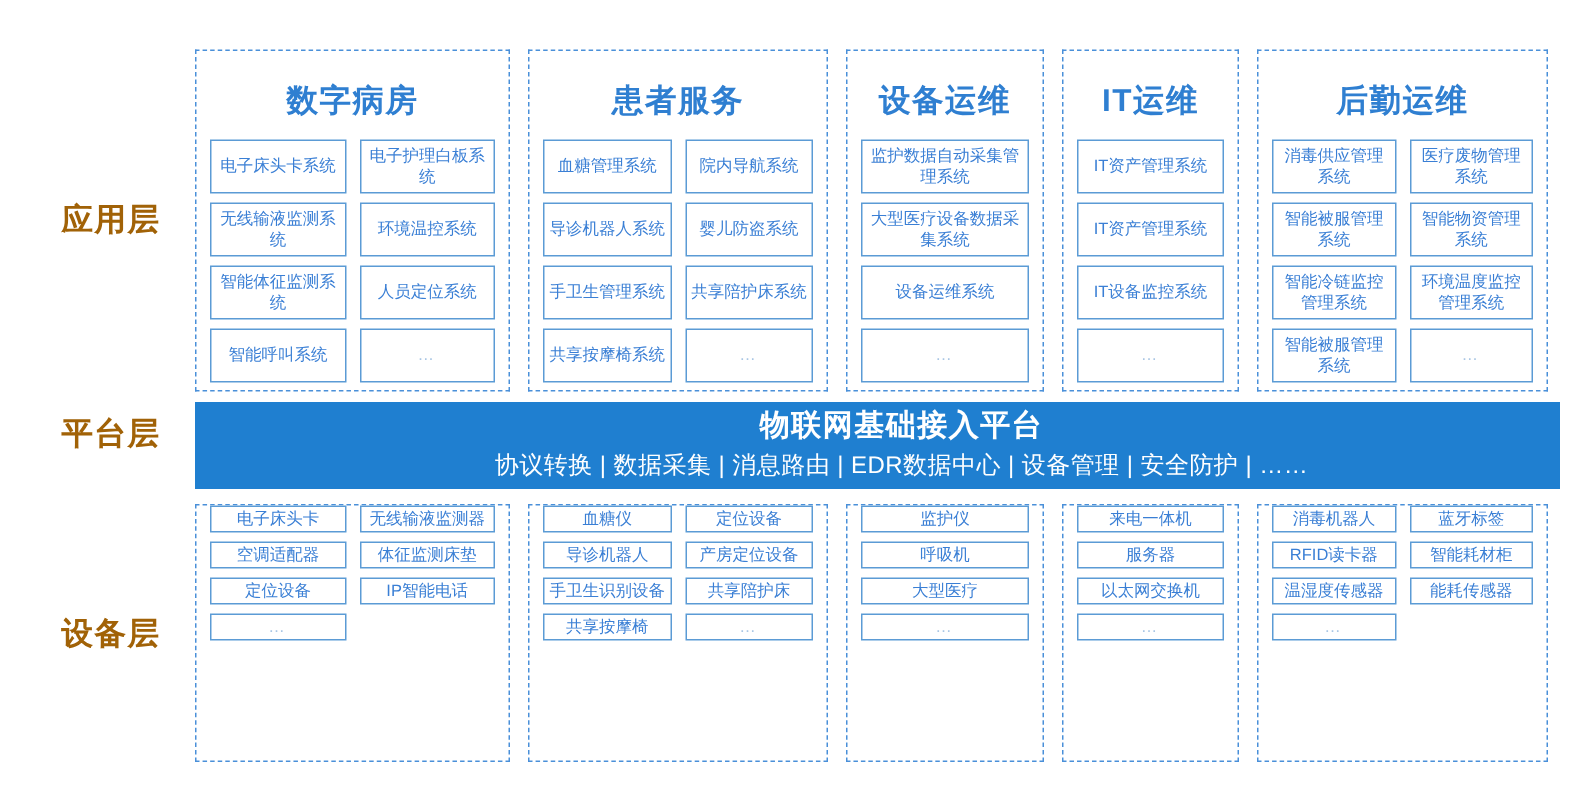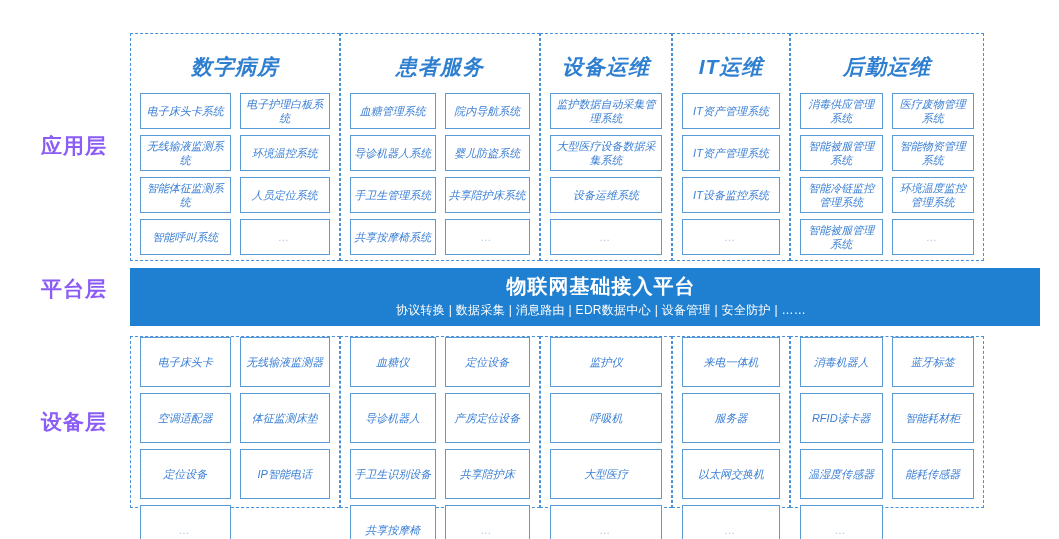--- a/index.html
+++ b/index.html
@@ -25,35 +25,35 @@
   }
 
   
   .layer-label {
     position: absolute;
     left: 24px;
     width: 100px;
     text-align: center;
     font-size: 21px;
     font-weight: bold;
-    color: #8b5cf6;
+    color: #a16207;
     letter-spacing: 1px;
     white-space: nowrap;
   }
   #label-app      { top: 132px; }
   #label-platform { top: 275px; }
   #label-device   { top: 408px; }
 
   
   .columns-row {
     position: absolute;
     left: 130px;
     display: flex;
+    gap: 12px;
     align-items: stretch;
-    font-style: italic;
   }
   #app-row {
     top: 33px;
     height: 228px;
   }
   #device-row {
     top: 336px;
     height: 172px;
   }
 
@@ -102,21 +102,21 @@
     line-height: 1.28;
     color: #3a7fd5;
     text-align: center;
     display: flex;
     align-items: center;
     justify-content: center;
     padding: 2px 2px;
     height: 36px;
     word-break: break-all;
   }
-  #device-row .cell { height: 50px; text-align: right; }
+  #device-row .cell { height: 18px; text-align: right; }
   .cell.ellipsis {
     color: #a9c6e4;
     letter-spacing: 2px;
     font-size: 11px;
   }
 
   
   #platform-band {
     position: absolute;
     left: 130px;
@@ -132,21 +132,21 @@
     color: #ffffff;
     padding-left: 32px;
   }
   #platform-title {
     font-size: 20px;
     font-weight: bold;
     letter-spacing: 1px;
     line-height: 1.1;
   }
   #platform-sub {
-    font-size: 12px;
+    font-size: 16px;
     margin-top: 5px;
     letter-spacing: 0.3px;
     font-weight: normal;
   }
 </style>
 </head>
 <body>
 
 <div id="diagram">
 

